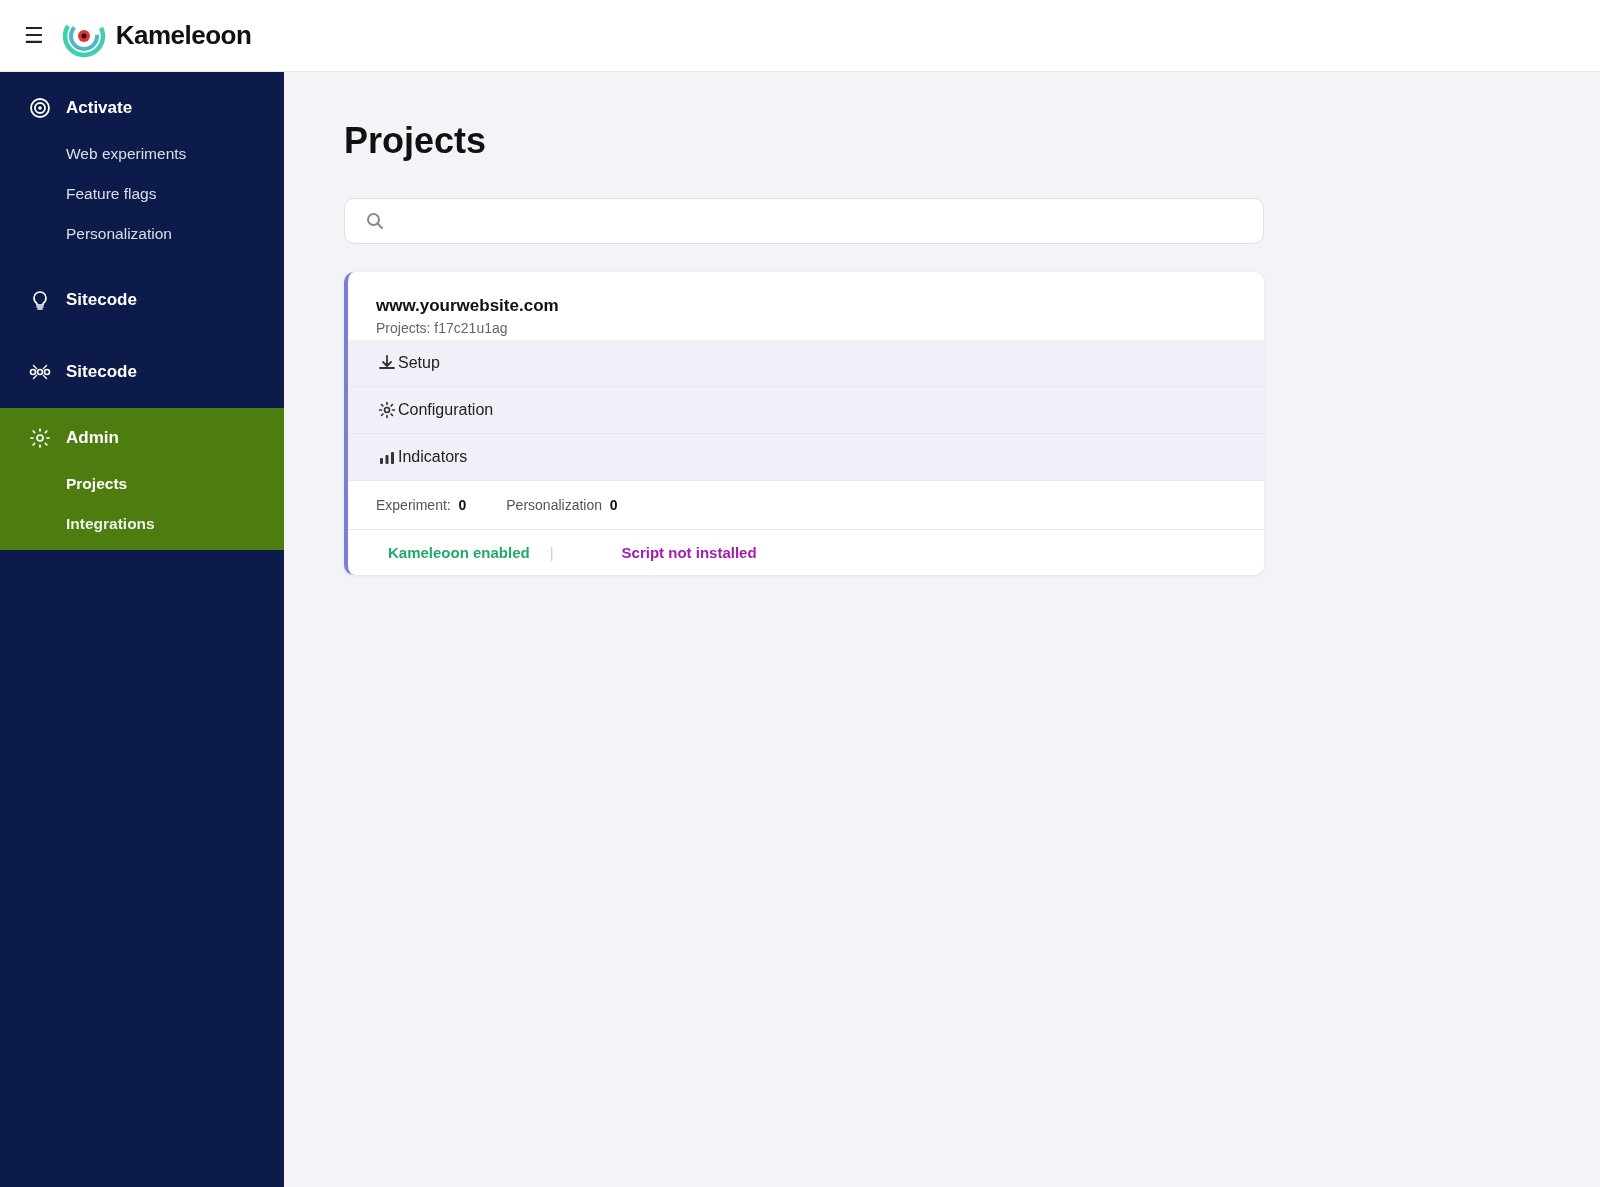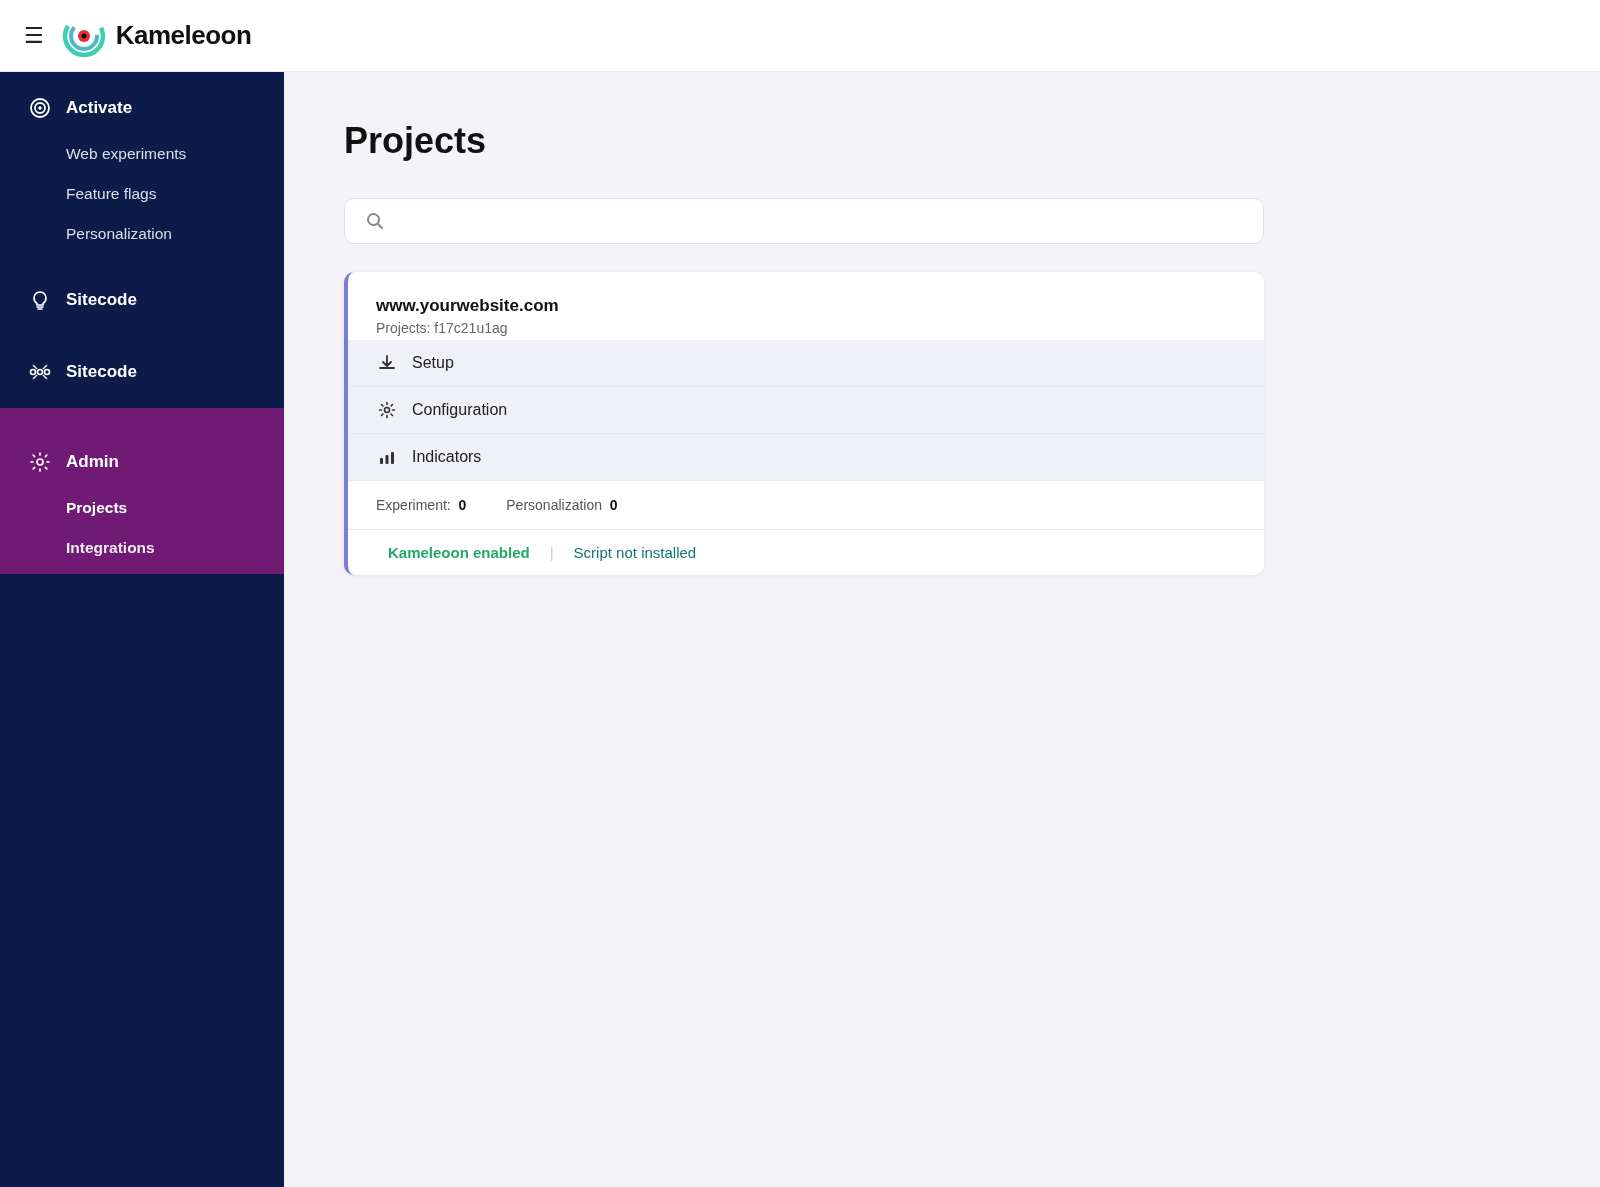--- a/index.html
+++ b/index.html
@@ -80,22 +80,22 @@
     .sidebar-sub-item {
       padding: 11px 28px 11px 66px;
       color: rgba(255,255,255,0.85);
       font-size: 15.5px;
       cursor: pointer;
       transition: background 0.15s;
     }
 
     
     .sidebar-admin-section {
-      background: #701a75;
-      padding: 28px 0 6px 0;
+      background: #4d7c0f;
+      padding: 4px 0 6px 0;
     }
     .sidebar-admin-section .sidebar-section-header {
       color: #fff;
       font-weight: 700;
     }
     .sidebar-admin-sub-item {
       padding: 11px 28px 11px 66px;
       color: rgba(255,255,255,0.9);
       font-size: 15.5px;
       cursor: pointer;
@@ -172,21 +172,20 @@
     }
 
     
     .project-menu {
       background: #f0f0f8;
       margin: 0 0 0 0;
     }
     .project-menu-item {
       display: flex;
       align-items: center;
-      gap: 14px;
       padding: 14px 28px;
       font-size: 16px;
       color: #222;
       cursor: pointer;
       border-bottom: 1px solid #e8e8ef;
     }
     .project-menu-item:last-child { border-bottom: none; }
     .project-menu-icon {
       width: 22px;
       display: flex;
@@ -213,21 +212,21 @@
     .project-status {
       display: flex;
       align-items: center;
       gap: 0;
       padding: 14px 40px;
       border-top: 1px solid #e8e8ef;
       font-size: 15px;
     }
     .status-enabled { color: #22a96a; font-weight: 600; }
     .status-divider { color: #ccc; margin: 0 20px; }
-    .status-not-installed { color: #0f766e; font-weight: 400; }
+    .status-not-installed { color: #a21caf; font-weight: 700; margin-left: 48px; }
 
     
     svg { display: block; }
   </style>
 </head>
 <body>
 
 <header class="topbar">
   <div class="topbar-hamburger">
     <span>☰</span>

